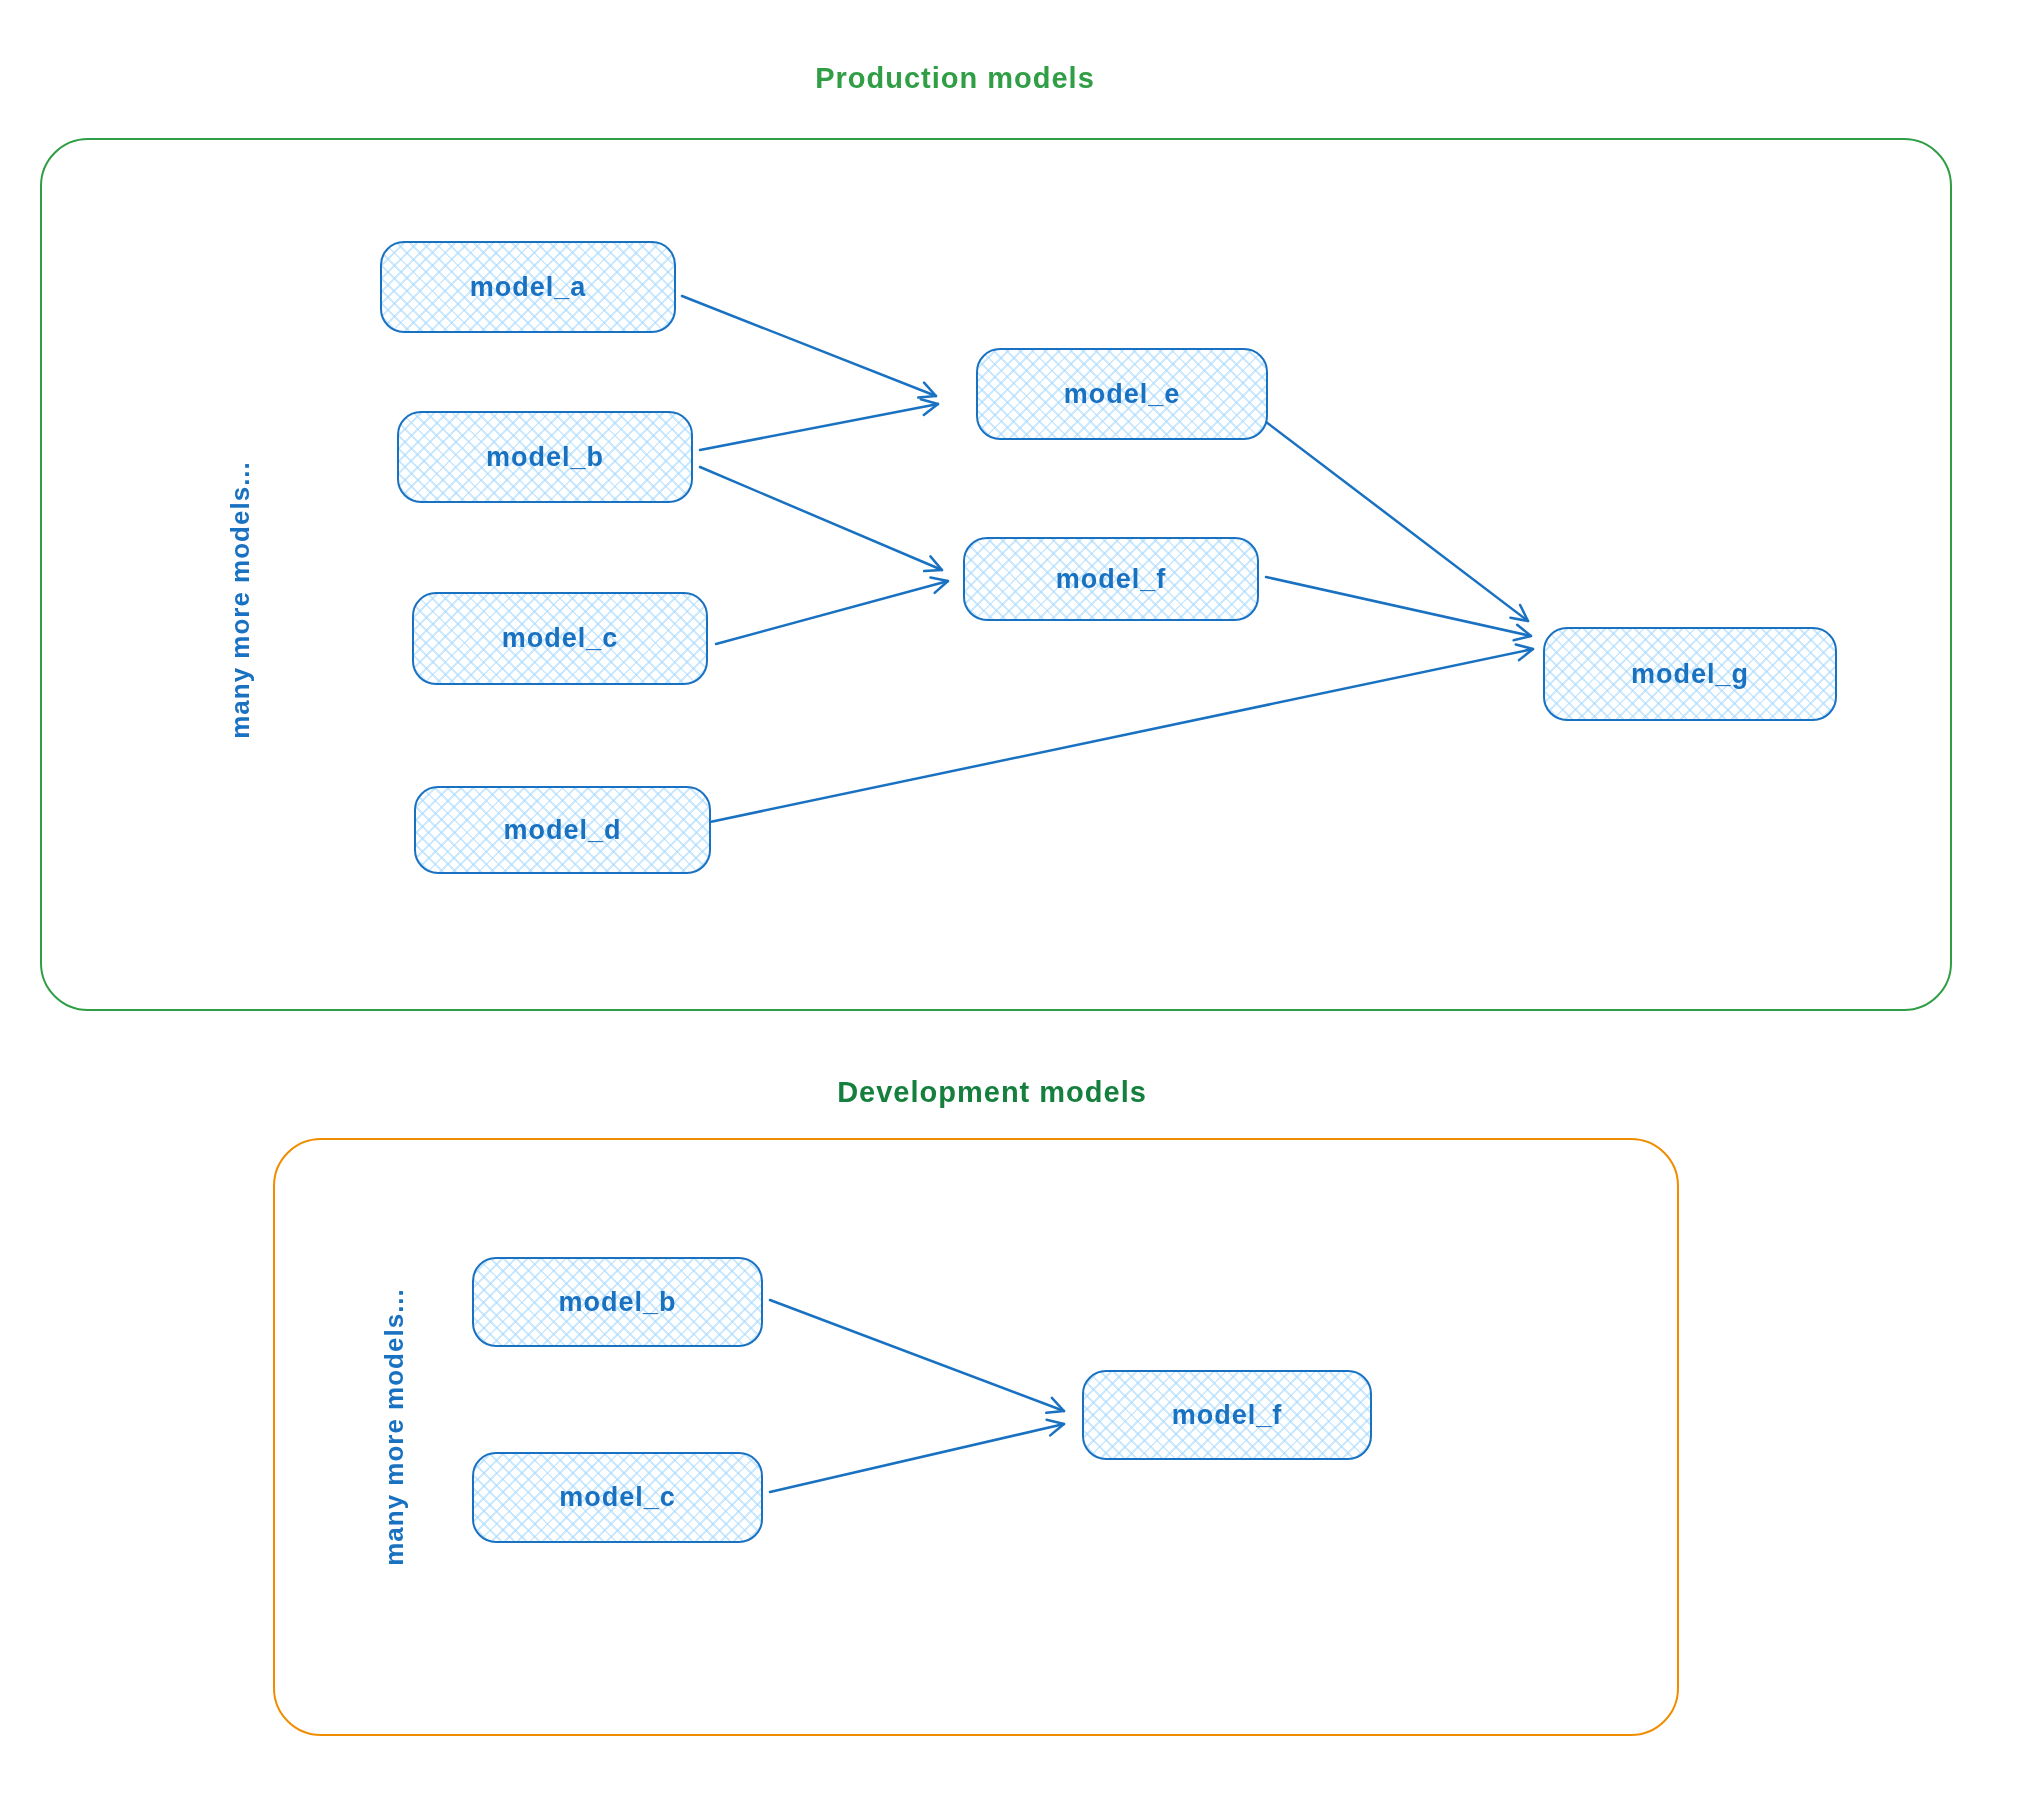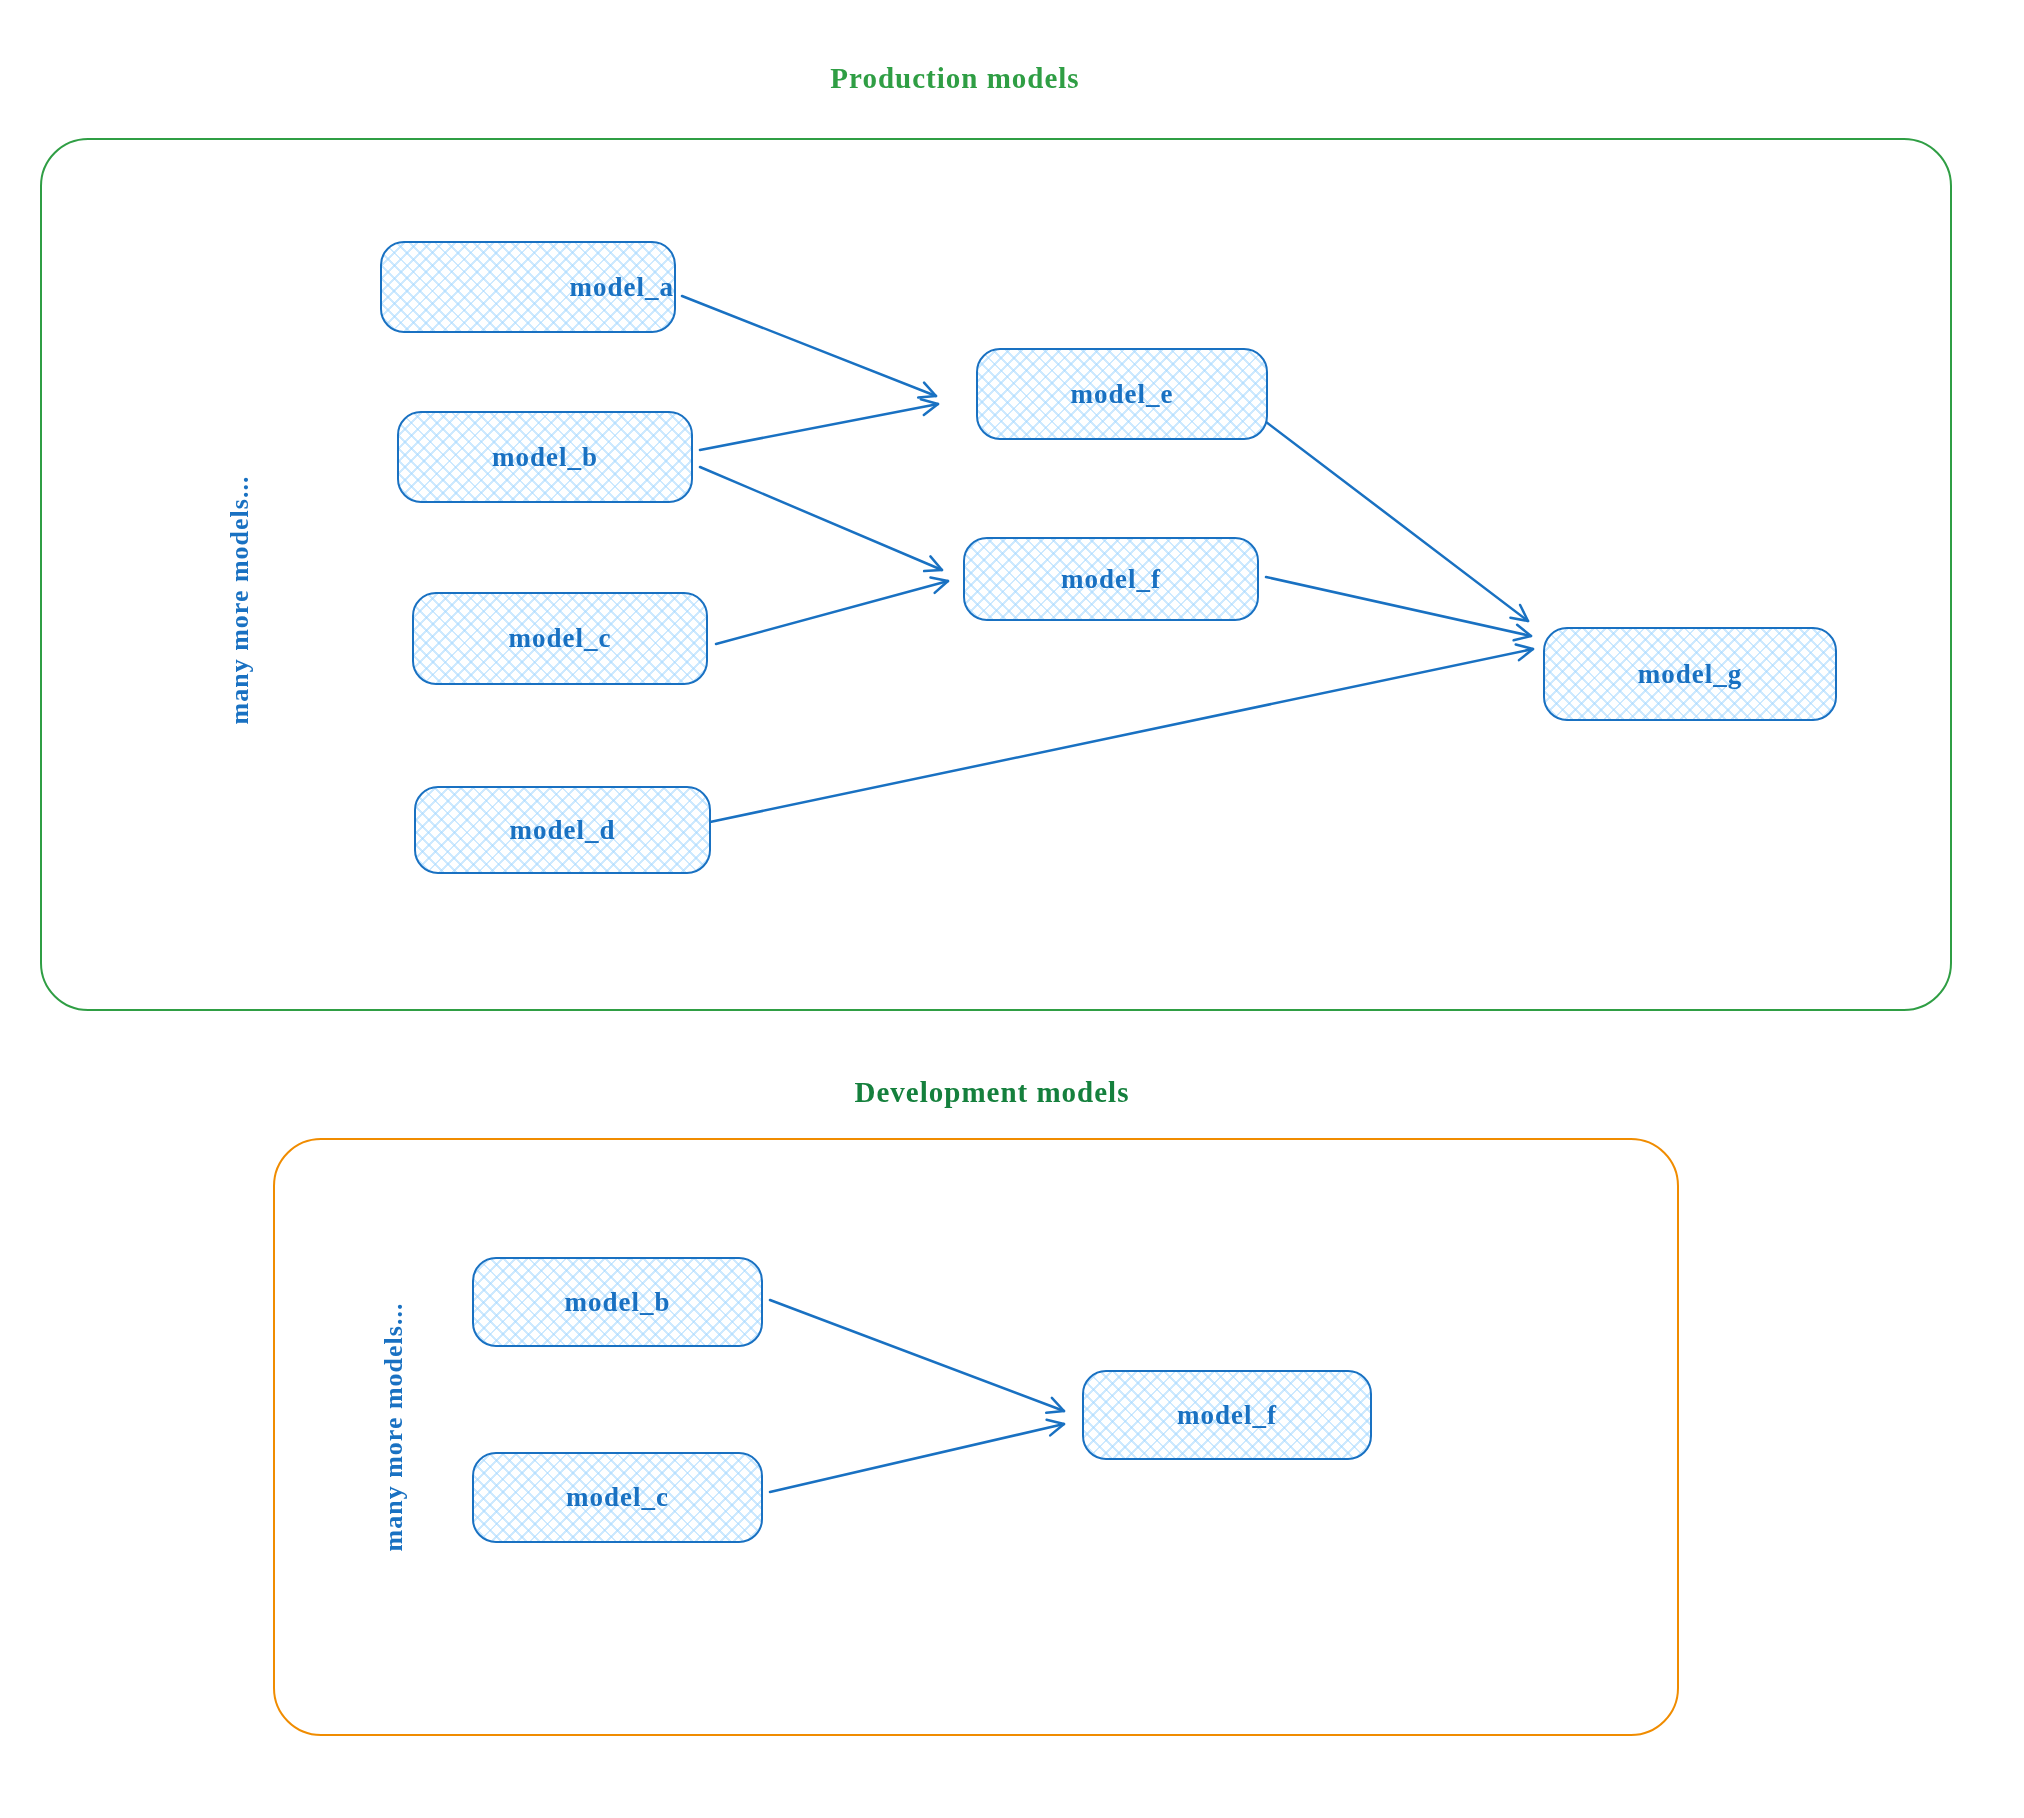--- a/index.html
+++ b/index.html
@@ -1,20 +1,20 @@
 <!DOCTYPE html>
 <html><head>
 <meta charset="utf-8">
 <style>
   html,body{margin:0;padding:0;background:#ffffff;}
   .canvas{
     position:relative;
     width:2024px;height:1818px;
     background:#ffffff;
-    font-family:Liberation Serif, serif;
+    font-family:Liberation Sans, sans-serif;
     overflow:hidden;
   }
   .section-title{
     position:absolute;
     transform:translateX(-50%);
     font-size:29px;
     font-weight:bold;
     letter-spacing:1px;
     white-space:nowrap;
   }
@@ -95,21 +95,21 @@
         <line x1="716" y1="644" x2="948" y2="581" stroke="#1971c2" stroke-width="2.5" stroke-linecap="round" marker-end="url(#arrowhead)"></line>
         <line x1="1249" y1="409" x2="1528" y2="621" stroke="#1971c2" stroke-width="2.5" stroke-linecap="round" marker-end="url(#arrowhead)"></line>
         <line x1="1266" y1="577" x2="1531" y2="636" stroke="#1971c2" stroke-width="2.5" stroke-linecap="round" marker-end="url(#arrowhead)"></line>
         <line x1="710" y1="822" x2="1533" y2="649" stroke="#1971c2" stroke-width="2.5" stroke-linecap="round" marker-end="url(#arrowhead)"></line>
         <line x1="770" y1="1300" x2="1064" y2="1411" stroke="#1971c2" stroke-width="2.5" stroke-linecap="round" marker-end="url(#arrowhead)"></line>
         <line x1="770" y1="1492" x2="1064" y2="1424" stroke="#1971c2" stroke-width="2.5" stroke-linecap="round" marker-end="url(#arrowhead)"></line>
       </g>
   </svg>
 
   <div id="nodes-layer">
-      <div class="node" style="left: 380px; top: 241px; width: 296px; height: 92px; justify-content: flex-end;">
+      <div class="node" style="left: 380px; top: 241px; width: 296px; height: 92px;">
         <span>model_a</span>
       </div>
       <div class="node" style="left: 397px; top: 411px; width: 296px; height: 92px;">
         <span>model_b</span>
       </div>
       <div class="node" style="left: 412px; top: 592px; width: 296px; height: 93px;">
         <span>model_c</span>
       </div>
       <div class="node" style="left: 406px; top: 786px; width: 297px; height: 88px; margin-left: 8px;">
         <span>model_d</span>

